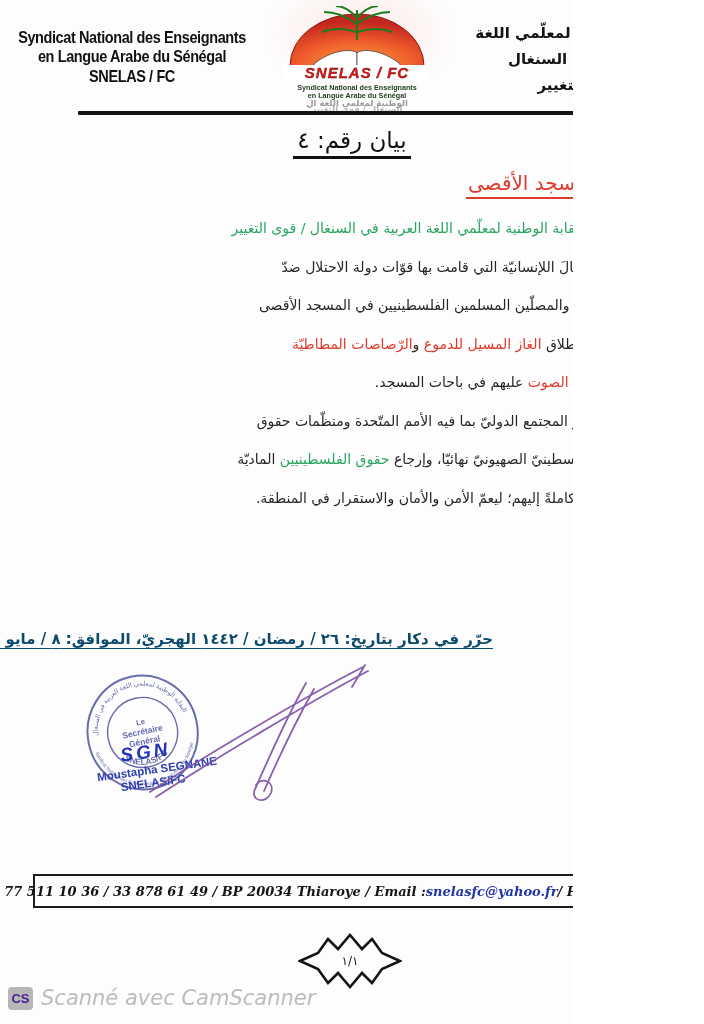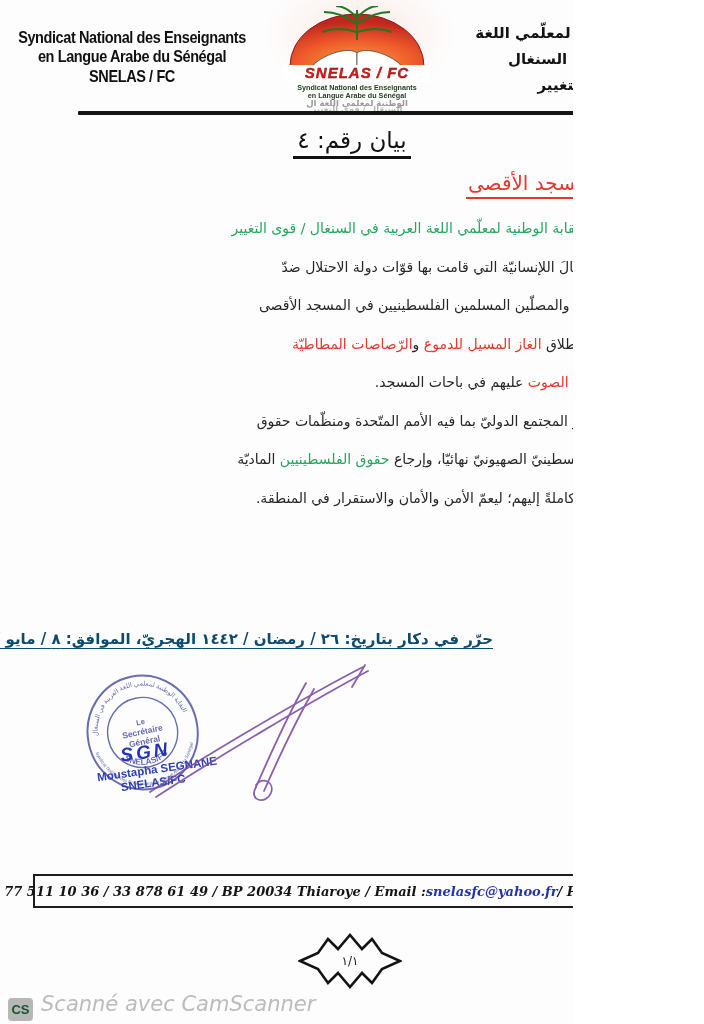--- a/index.html
+++ b/index.html
@@ -69,23 +69,23 @@
     white-space:nowrap;
   }
   .contact-bar .email{color:#2333a8;}
   .star-wrap{position:absolute;left:298px;top:933px;width:104px;height:56px;}
   .star-wrap text{font-size:12px;fill:#222;font-family:"DejaVu Sans",sans-serif;}
   .watermark{
     position:absolute;left:8px;top:986px;display:flex;align-items:center;gap:8px;
     color:#bcbcbc;font-style:italic;font-size:21px;font-family:"DejaVu Sans",sans-serif;
   }
   .cs-badge{
-    width:25px;height:23px;background:#b7b7b7;border-radius:4px;color:#14532d;
+    width:25px;height:23px;background:#b7b7b7;border-radius:4px;color:#4c1d95;
     display:flex;align-items:center;justify-content:center;
-    font-family:"Liberation Sans",sans-serif;font-weight:bold;font-style:normal;font-size:13px;margin-top:12px;
+    font-family:"Liberation Sans",sans-serif;font-weight:bold;font-style:normal;font-size:13px;
   }
   
   .logo-acronym{font-family:"Liberation Sans",sans-serif;font-weight:bold;font-style:italic;
     font-size:15px;fill:#e01614;stroke:#5a0f0c;stroke-width:.35;letter-spacing:1px;}
   .logo-sub{font-family:"Liberation Sans",sans-serif;font-weight:bold;font-size:7.2px;fill:#23411f;}
   .logo-ar{font-size:8.5px;fill:#9a9a9a;font-weight:bold;}
   .stamp-txt{fill:#5b61a8;font-family:"Liberation Sans",sans-serif;}
 </style>
 </head>
 <body>

